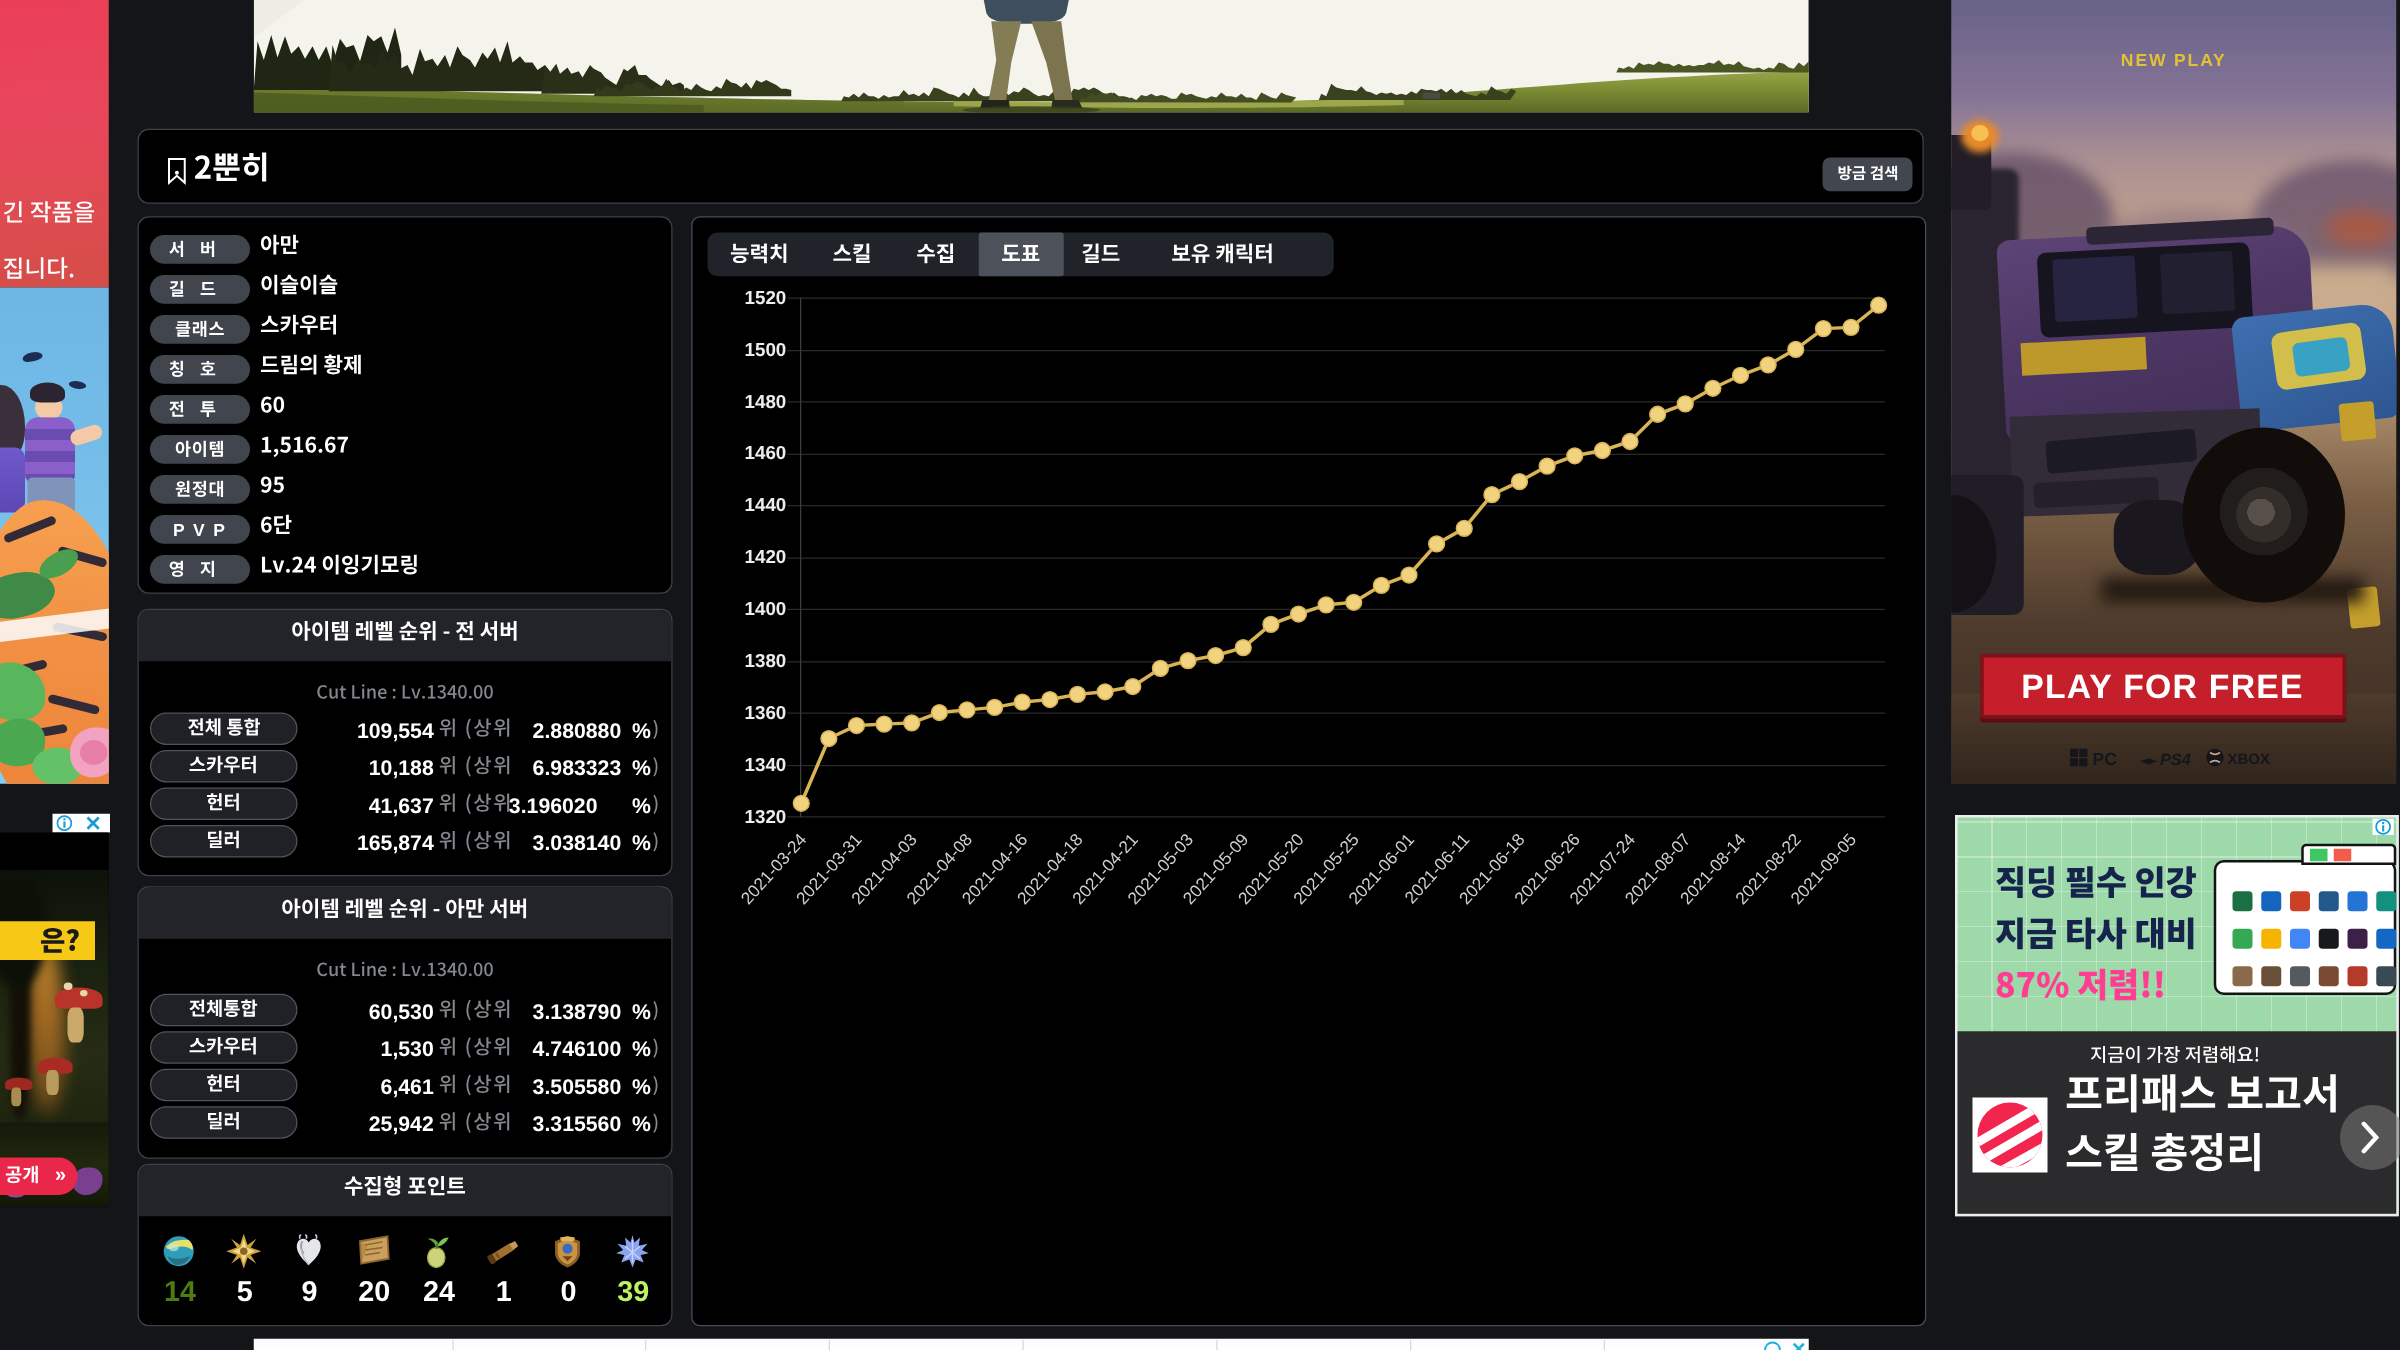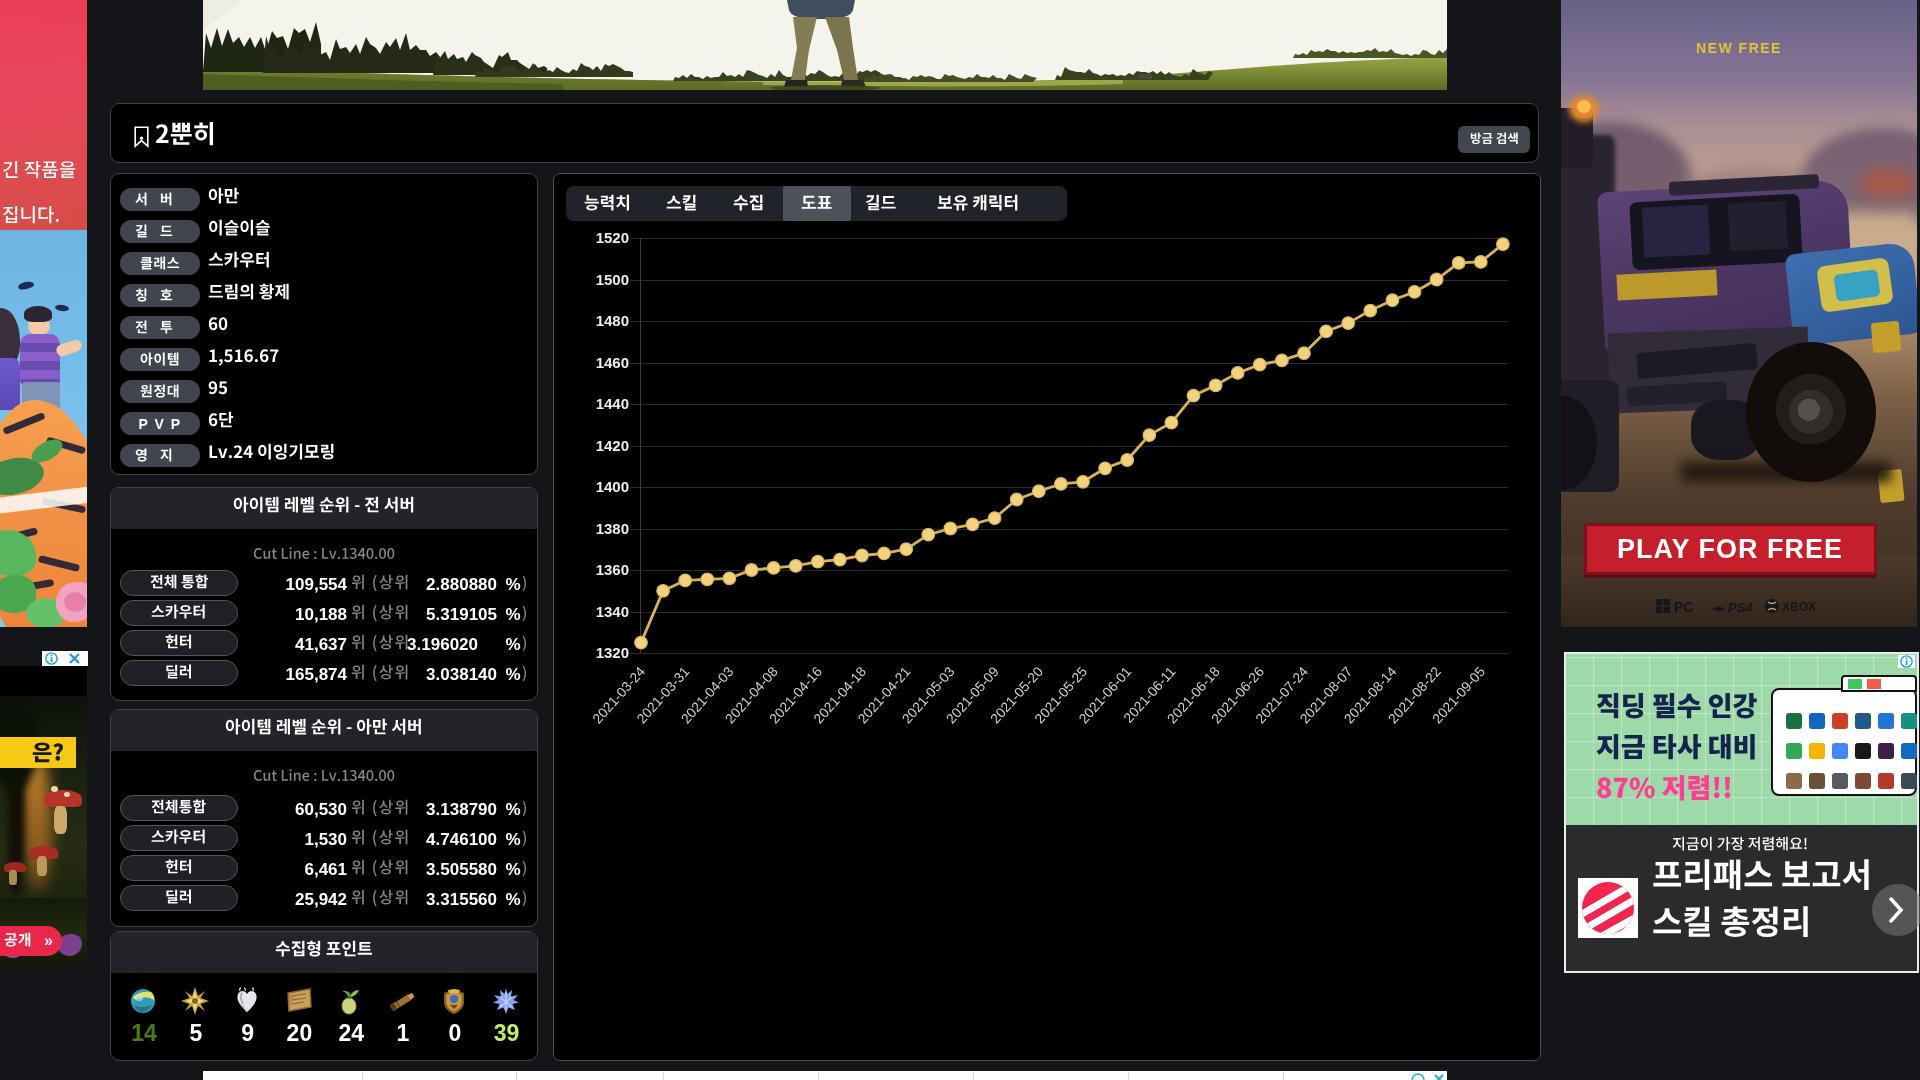--- a/index.html
+++ b/index.html
@@ -204,21 +204,21 @@
       <path transform="translate(0,13.2) scale(0.015000,-0.015000)" d="M118 -199 46 -167Q110 -59 141 64Q172 187 172 313Q172 438 141 562Q110 685 46 793L118 825Q189 711 228 586Q267 461 267 313Q267 164 228 40Q189 -85 118 -199Z" fill="#83878e"></path>
     </svg></div>
 <div class="abs" style="left:120px;top:600px;width:118px;height:26px;background:#1f2126;border:1px solid #50545c;border-radius:13px"></div>
 <div style="position:absolute;left:151.4px;top:603.5px;line-height:0"><svg width="55.2" height="17.7" viewBox="0 0 55.2 17.7">
       <path transform="translate(0,13.2) scale(0.015000,-0.015000)" d="M385 784H500V717Q500 657 484 600Q467 544 435 494Q403 444 356 404Q310 363 250 334Q190 305 118 291L61 402Q123 413 174 436Q226 458 265 490Q304 522 331 560Q358 597 372 638Q385 678 385 717ZM411 784H527V717Q527 677 540 636Q554 595 580 558Q607 520 646 489Q685 458 736 436Q787 413 851 402L794 291Q722 305 662 334Q602 363 556 403Q509 443 476 493Q444 543 428 600Q411 657 411 717ZM41 133H880V24H41Z M1311 749H1440Q1440 641 1424 543Q1407 445 1363 357Q1319 269 1238 192Q1157 115 1027 49L956 151Q1064 205 1134 266Q1203 328 1242 398Q1280 469 1296 552Q1311 635 1311 732ZM1014 749H1389V643H1014ZM1314 522V420L982 388L965 501ZM1552 839H1686V-87H1552ZM1652 484H1815V375H1652Z M1881 320H2719V213H1881ZM2230 250H2363V-89H2230ZM2298 806Q2397 806 2472 780Q2548 755 2590 708Q2632 661 2632 598Q2632 534 2590 488Q2548 441 2472 416Q2397 390 2298 390Q2199 390 2124 416Q2048 441 2006 488Q1963 534 1963 598Q1963 661 2006 708Q2048 755 2124 780Q2199 806 2298 806ZM2297 701Q2237 701 2192 689Q2148 677 2124 654Q2100 632 2100 598Q2100 565 2124 542Q2148 519 2192 508Q2237 496 2297 496Q2359 496 2403 508Q2447 519 2472 542Q2496 565 2496 598Q2496 632 2472 654Q2447 677 2403 689Q2359 701 2297 701Z M3445 839H3578V-90H3445ZM3286 512H3461V404H3286ZM2842 226H2917Q2994 226 3060 228Q3125 230 3187 235Q3249 240 3314 249L3327 144Q3260 133 3196 128Q3131 123 3063 121Q2995 119 2917 119H2842ZM2842 761H3271V653H2975V193H2842ZM2944 503H3240V399H2944Z" fill="#ffffff"></path>
     </svg></div>
 <div style="position:absolute;left:347.0px;top:606.0px;transform:translateX(-100%);font:bold 17px 'Liberation Sans',sans-serif;color:#ffffff;white-space:nowrap;line-height:1">10,188</div>
 <div style="position:absolute;left:351.0px;top:604.0px;line-height:0"><svg width="59.5" height="18.9" viewBox="0 0 59.5 18.9">
       <path transform="translate(0,14.1) scale(0.016000,-0.016000)" d="M343 792Q412 792 466 768Q519 743 550 700Q580 657 580 600Q580 544 550 501Q519 458 466 434Q412 409 343 409Q275 409 222 434Q169 458 138 501Q108 544 108 600Q108 657 138 700Q169 743 222 768Q275 792 343 792ZM343 706Q304 706 274 693Q243 680 226 656Q208 633 208 600Q208 568 226 544Q243 521 274 508Q304 495 343 495Q383 495 414 508Q444 521 462 544Q479 568 479 600Q479 633 462 656Q444 680 414 693Q383 706 343 706ZM295 312H401V-54H295ZM698 831H802V-83H698ZM59 256 46 342Q129 342 229 344Q329 346 434 353Q540 360 638 375L645 297Q545 278 440 269Q336 260 238 258Q141 256 59 256Z M1532 -199Q1462 -85 1423 40Q1384 164 1384 313Q1384 461 1423 586Q1462 711 1532 825L1604 793Q1540 685 1510 562Q1479 438 1479 313Q1479 187 1510 64Q1540 -59 1604 -167Z M1984 783H2071V695Q2071 606 2042 528Q2012 451 1956 393Q1899 335 1819 306L1763 389Q1835 414 1884 461Q1934 508 1959 568Q1984 629 1984 695ZM2005 783H2090V686Q2090 642 2104 600Q2118 559 2146 522Q2173 486 2213 458Q2253 430 2304 413L2249 331Q2172 359 2118 412Q2063 465 2034 536Q2005 606 2005 686ZM2381 831H2485V283H2381ZM2457 606H2614V519H2457ZM2191 260Q2286 260 2354 240Q2421 220 2458 182Q2495 143 2495 89Q2495 36 2458 -2Q2421 -41 2354 -61Q2286 -81 2191 -81Q2097 -81 2028 -61Q1960 -41 1924 -2Q1887 36 1887 89Q1887 143 1924 182Q1960 220 2028 240Q2097 260 2191 260ZM2191 178Q2128 178 2083 168Q2038 158 2014 138Q1990 118 1990 89Q1990 61 2014 41Q2038 21 2083 10Q2128 0 2191 0Q2255 0 2300 10Q2344 21 2368 41Q2392 61 2392 89Q2392 118 2368 138Q2344 158 2300 168Q2255 178 2191 178Z M3064 792Q3133 792 3186 768Q3240 743 3270 700Q3301 657 3301 600Q3301 544 3270 501Q3240 458 3186 434Q3133 409 3064 409Q2996 409 2943 434Q2890 458 2860 501Q2829 544 2829 600Q2829 657 2860 700Q2890 743 2943 768Q2996 792 3064 792ZM3064 706Q3025 706 2994 693Q2964 680 2946 656Q2929 633 2929 600Q2929 568 2946 544Q2964 521 2994 508Q3025 495 3064 495Q3104 495 3134 508Q3165 521 3182 544Q3200 568 3200 600Q3200 633 3182 656Q3165 680 3134 693Q3104 706 3064 706ZM3016 312H3122V-54H3016ZM3419 831H3523V-83H3419ZM2780 256 2767 342Q2850 342 2950 344Q3050 346 3156 353Q3261 360 3359 375L3366 297Q3266 278 3162 269Q3057 260 2960 258Q2862 256 2780 256Z" fill="#83878e"></path>
     </svg></div>
-<div style="position:absolute;left:497.0px;top:606.0px;transform:translateX(-100%);font:bold 17px 'Liberation Sans',sans-serif;color:#ffffff;white-space:nowrap;line-height:1">5.319105</div>
+<div style="position:absolute;left:497.0px;top:606.0px;transform:translateX(-100%);font:bold 17px 'Liberation Sans',sans-serif;color:#ffffff;white-space:nowrap;line-height:1">6.983323</div>
 <div style="position:absolute;left:505.5px;top:606.0px;font:bold 17px 'Liberation Sans',sans-serif;color:#ffffff;white-space:nowrap;line-height:1">%</div>
 <div style="position:absolute;left:521.5px;top:605.0px;line-height:0"><svg width="5.3" height="17.7" viewBox="0 0 5.3 17.7">
       <path transform="translate(0,13.2) scale(0.015000,-0.015000)" d="M118 -199 46 -167Q110 -59 141 64Q172 187 172 313Q172 438 141 562Q110 685 46 793L118 825Q189 711 228 586Q267 461 267 313Q267 164 228 40Q189 -85 118 -199Z" fill="#83878e"></path>
     </svg></div>
 <div class="abs" style="left:120px;top:630px;width:118px;height:26px;background:#1f2126;border:1px solid #50545c;border-radius:13px"></div>
 <div style="position:absolute;left:165.2px;top:633.5px;line-height:0"><svg width="27.6" height="17.7" viewBox="0 0 27.6 17.7">
       <path transform="translate(0,13.2) scale(0.015000,-0.015000)" d="M682 838H816V141H682ZM565 527H735V418H565ZM43 740H584V636H43ZM314 603Q378 603 428 580Q479 558 508 518Q536 477 536 425Q536 372 508 332Q479 291 428 268Q378 246 314 246Q250 246 200 268Q150 291 121 332Q92 372 92 425Q92 477 121 518Q150 558 200 580Q250 603 314 603ZM314 502Q286 502 264 493Q243 484 231 467Q219 450 219 425Q219 400 231 382Q243 365 265 356Q287 347 314 347Q342 347 364 356Q385 365 397 382Q409 400 409 425Q409 450 397 467Q385 484 364 493Q342 502 314 502ZM248 839H380V677H248ZM203 34H836V-73H203ZM203 197H336V-8H203Z M1605 839H1738V-90H1605ZM1446 512H1621V404H1446ZM1002 226H1077Q1154 226 1220 228Q1285 230 1347 235Q1409 240 1474 249L1487 144Q1420 133 1356 128Q1291 123 1223 121Q1155 119 1077 119H1002ZM1002 761H1431V653H1135V193H1002ZM1104 503H1400V399H1104Z" fill="#ffffff"></path>
     </svg></div>
 <div style="position:absolute;left:347.0px;top:636.0px;transform:translateX(-100%);font:bold 17px 'Liberation Sans',sans-serif;color:#ffffff;white-space:nowrap;line-height:1">41,637</div>
 <div style="position:absolute;left:351.0px;top:634.0px;line-height:0"><svg width="59.5" height="18.9" viewBox="0 0 59.5 18.9">
@@ -495,21 +495,21 @@
 <div class="abs" style="left:130px;top:400px;width:70px;height:60px;background:#1a171e;border-radius:40%"></div>
 <div class="abs" style="left:-8px;top:380px;width:66px;height:112px;background:#211d27;border-radius:9px"></div>
 <div class="abs" style="left:-34px;top:396px;width:70px;height:94px;background:#131116;border-radius:50%"></div>
 <div class="abs" style="left:311px;top:322px;width:28px;height:30px;background:#c49f2c;border-radius:3px;transform:rotate(-5deg)"></div>
 <div class="abs" style="left:318px;top:470px;width:24px;height:32px;background:#c49f2c;border-radius:3px;transform:rotate(-6deg)"></div>
 <div class="abs" style="left:120px;top:462px;width:210px;height:20px;background:#241a12;filter:blur(6px)"></div>
 <div class="abs" style="left:185px;top:342px;width:130px;height:140px;background:radial-gradient(circle at 50% 48%, #35302c 0 20%, #211d1b 20% 36%, #120d0a 36% 100%);border-radius:50%"></div>
 <div class="abs" style="left:228px;top:390px;width:44px;height:44px;background:radial-gradient(circle at 45% 45%, #57504a 0 32%, #332e29 32% 100%);border-radius:50%"></div>
 <div class="abs" style="left:0;top:555px;width:356px;height:72px;background:linear-gradient(180deg,#4e3b2c,#31251c)"></div>
 </div>
-<div style="position:absolute;left:1739.0px;top:41.0px;transform:translateX(-50%);letter-spacing:1.5px;font:bold 14px 'Liberation Sans',sans-serif;color:#e2c235;white-space:nowrap;line-height:1">NEW FREE</div>
+<div style="position:absolute;left:1739.0px;top:41.0px;transform:translateX(-50%);letter-spacing:1.5px;font:bold 14px 'Liberation Sans',sans-serif;color:#e2c235;white-space:nowrap;line-height:1">NEW PLAY</div>
 <div class="abs" style="left:1584px;top:523px;width:293px;height:52px;background:#c41f2a;border:3px solid #7e1219;border-radius:3px;box-shadow:0 3px 0 #5c0d12"></div>
 <div style="position:absolute;left:1730.0px;top:536.0px;transform:translateX(-50%);letter-spacing:1px;font:bold 27px 'Liberation Sans',sans-serif;color:#ffffff;white-space:nowrap;line-height:1">PLAY FOR FREE</div>
 <svg class="abs" style="left:1656px;top:596px" width="210" height="20" viewBox="0 0 210 20">
     <g fill="#14161c">
       <rect x="0" y="3" width="6.5" height="6.5"></rect>
       <rect x="7.5" y="3" width="6.5" height="6.5"></rect>
       <rect x="0" y="10.5" width="6.5" height="6.5"></rect>
       <rect x="7.5" y="10.5" width="6.5" height="6.5"></rect>
       <text x="18" y="16" font-family="Liberation Sans" font-size="14" font-weight="bold">PC</text>
       <path d="M56 13 L63 15.5 L70 13 L63 10.5Z"></path>

